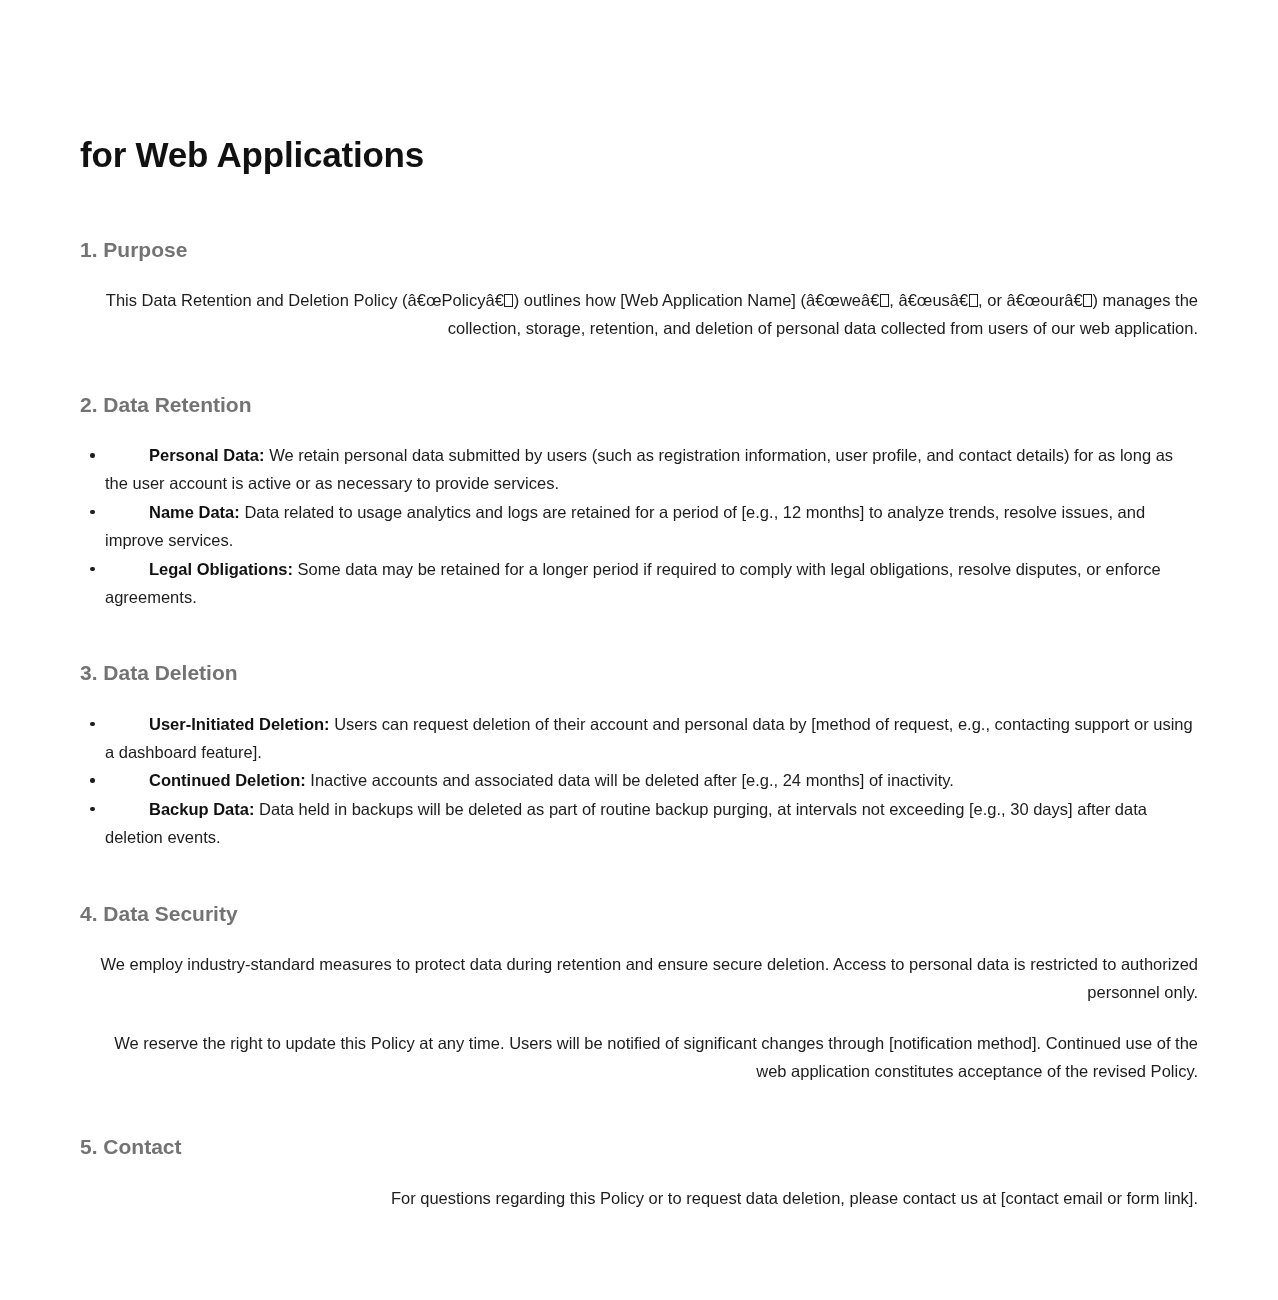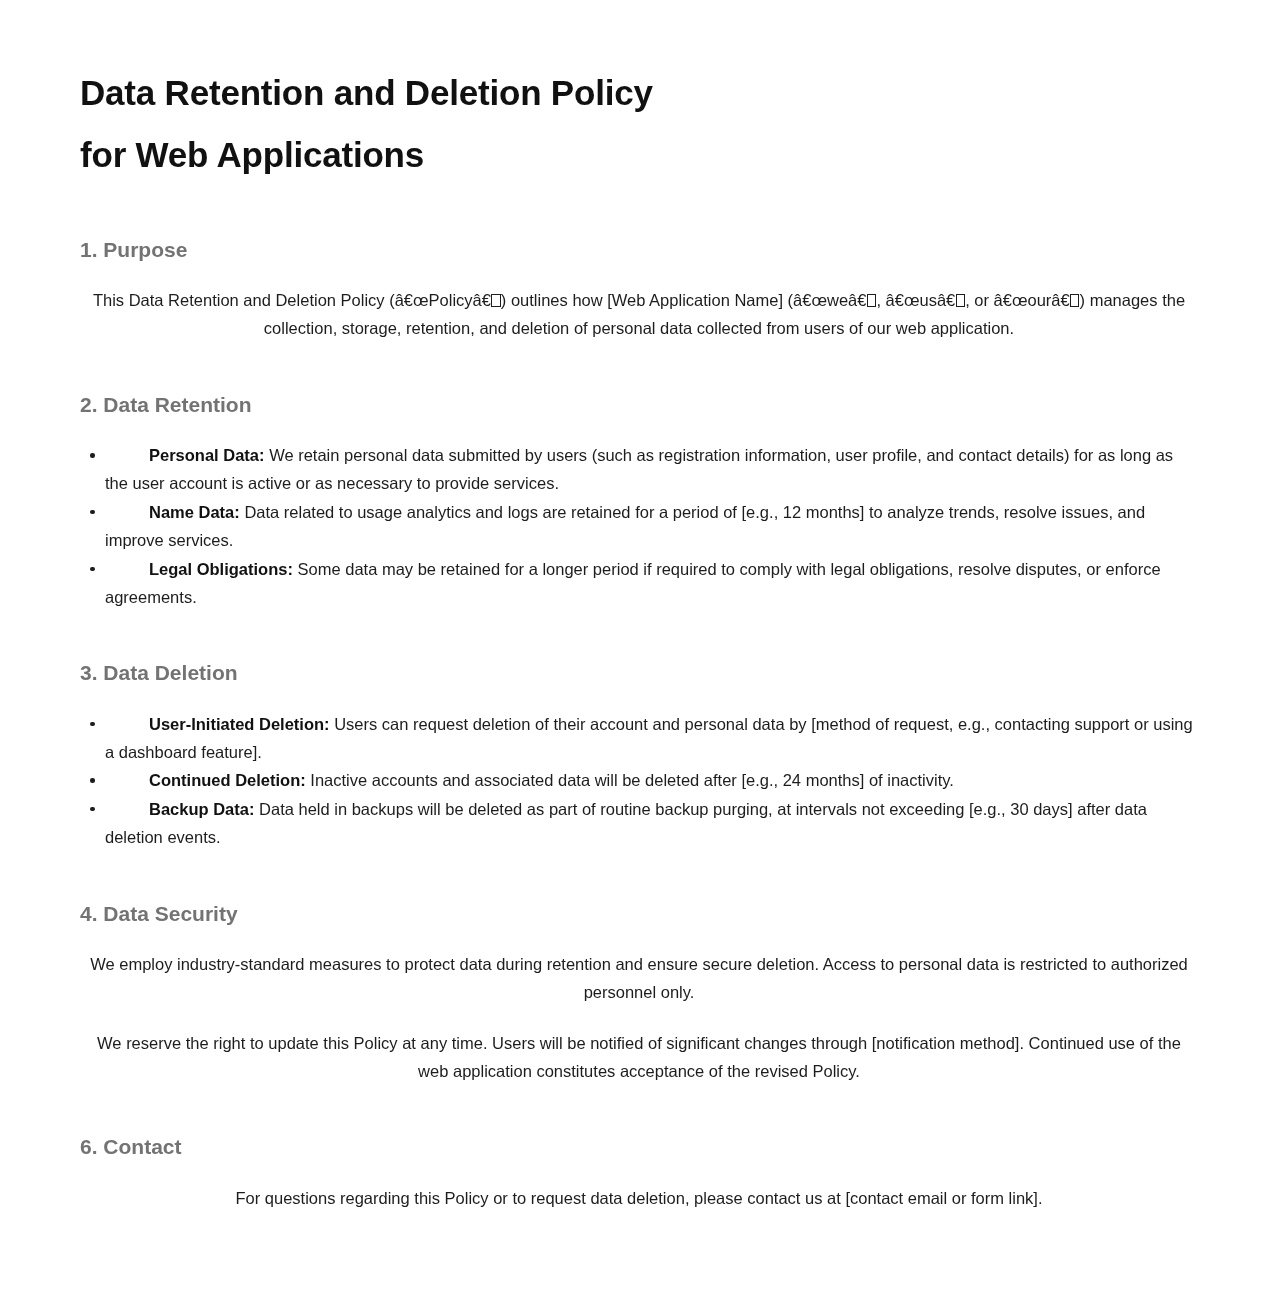--- a/index.html
+++ b/index.html
@@ -49,21 +49,21 @@
   .sec-gap-1 { margin-top: 49px; }
   .sec-gap   { margin-top: 48px; }
 
   
   p.body-text {
     font-size: 16.5px;
     line-height: 1.72;
     color: #1d1d1d;
     margin: 22px 0 0 0;
     max-width: 1118px;
-    text-align: center;
+    text-align: right;
   }
 
   
   ul.bullets {
     list-style: none;
     margin: 22px 0 0 0;
     padding: 0;
     max-width: 1118px;
   }
   ul.bullets > li {
@@ -98,21 +98,21 @@
     vertical-align: -0.06em;
     margin: 0 0.02em;
   }
 </style>
 </head>
 <body>
 
 <div class="page">
 
   <h1 class="doc-title">
-    <span>Data Retention and Deletion Policy</span><br>
+    <br>
     <span>for Web Applications</span>
   </h1>
 
   <section class="section">
     <h2 class="section-heading sec-gap-1">1. Purpose</h2>
     <p class="body-text"><span>This Data Retention and Deletion Policy (â€œPolicyâ€</span><span class="tofu"></span><span>) outlines how [Web Application Name] (â€œweâ€</span><span class="tofu"></span><span>, â€œusâ€</span><span class="tofu"></span><span>, or â€œourâ€</span><span class="tofu"></span><span>) manages the collection, storage, retention, and deletion of personal data collected from users of our web application.</span></p>
   </section>
 
   <section class="section">
     <h2 class="section-heading sec-gap">2. Data Retention</h2>
@@ -135,17 +135,17 @@
   <section class="section">
     <h2 class="section-heading sec-gap">4. Data Security</h2>
     <p class="body-text">We employ industry-standard measures to protect data during retention and ensure secure deletion. Access to personal data is restricted to authorized personnel only.</p>
   </section>
 
   <section class="section">
     <p class="body-text">We reserve the right to update this Policy at any time. Users will be notified of significant changes through [notification method]. Continued use of the web application constitutes acceptance of the revised Policy.</p>
   </section>
 
   <section class="section">
-    <h2 class="section-heading sec-gap">6. Contact</h2>
+    <h2 class="section-heading sec-gap">5. Contact</h2>
     <p class="body-text">For questions regarding this Policy or to request data deletion, please contact us at [contact email or form link].</p>
   </section>
 
 </div>
 
 </body></html>

